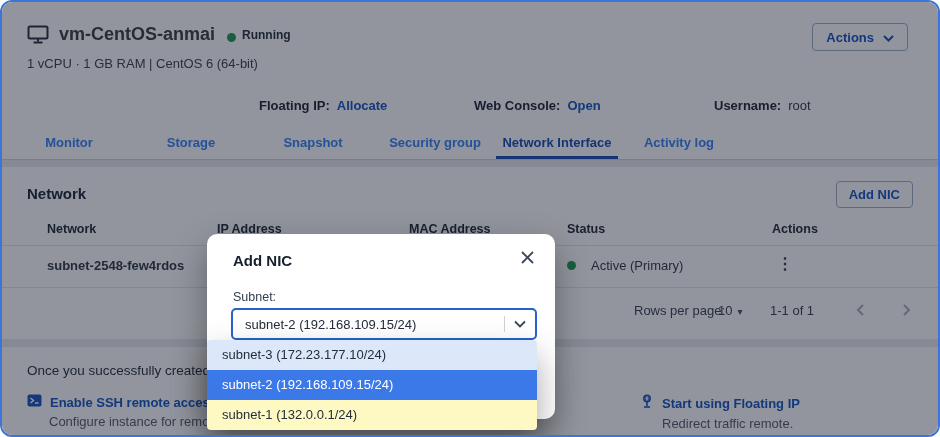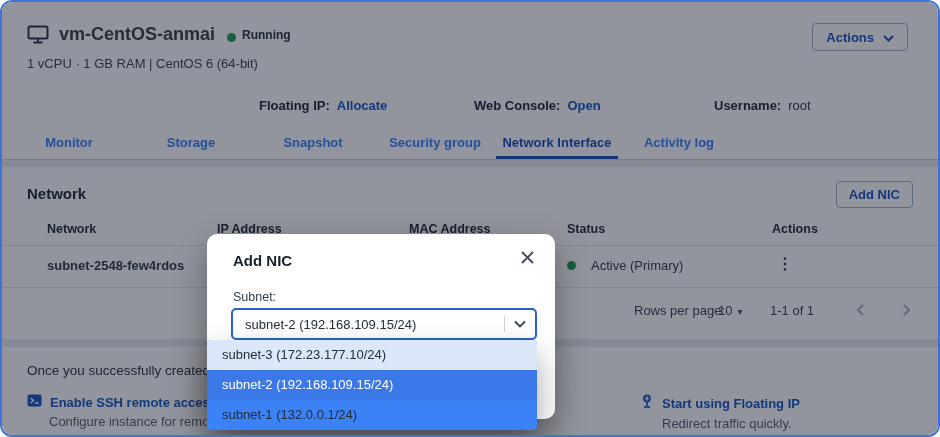--- a/index.html
+++ b/index.html
@@ -64,21 +64,21 @@
   .modal{position:absolute;left:205px;top:232px;width:348px;height:185px;background:#fff;
     border-radius:10px;box-shadow:0 14px 34px rgba(0,0,0,.35);z-index:10;}
   .modal-title{position:absolute;left:26px;top:18px;font-size:15px;font-weight:700;color:#17202e;}
   .modal-close{position:absolute;right:20px;top:16px;cursor:pointer;display:inline-flex;}
   .field-label{position:absolute;left:26px;top:56px;font-size:12.5px;color:#333e4e;}
   .select{position:absolute;left:24px;top:74px;width:302px;height:28px;border:2px solid #2563c8;
     border-radius:5px;background:#fff;display:flex;align-items:center;cursor:pointer;}
   .select-value{flex:1;padding-left:12px;font-size:13px;color:#232d3b;white-space:nowrap;}
   .select-sep{width:1px;height:16px;background:#ccd2da;}
   .select-caret{width:30px;display:flex;align-items:center;justify-content:center;}
-  .dropdown{position:absolute;left:205px;top:338px;width:330px;background:#3b82f6;border-radius:4px;
+  .dropdown{position:absolute;left:205px;top:338px;width:330px;background:#fef9c3;border-radius:4px;
     box-shadow:0 16px 34px rgba(0,0,0,.35);z-index:11;overflow:hidden;}
   .option{height:30px;line-height:30px;padding-left:15px;font-size:13px;color:#232d3b;cursor:pointer;}
   .option.hover{background:#dce8fa;}
   .option.selected{background:#3b78e8;color:#ffffff;}
 </style>
 </head>
 <body>
 
 <div class="page">
 
@@ -196,21 +196,21 @@
         <span>
           <svg width="14" height="15" viewBox="0 0 14 15">
               <circle cx="7" cy="4.5" r="3.2" fill="none" stroke="#1a56c4" stroke-width="1.6"></circle>
               <ellipse cx="7" cy="4.5" rx="1.4" ry="3.2" fill="none" stroke="#1a56c4" stroke-width="1"></ellipse>
               <line x1="7" y1="7.7" x2="7" y2="12" stroke="#1a56c4" stroke-width="1.6"></line>
               <line x1="4" y1="13" x2="10" y2="13" stroke="#1a56c4" stroke-width="1.6"></line>
             </svg>
         </span>
         <a class="link">Start using Floating IP</a>
       </div>
-      <div class="tip-desc">Redirect traffic quickly.</div>
+      <div class="tip-desc">Redirect traffic remote.</div>
     </div>
   </div>
 
   <div class="overlay"></div>
 
   <div class="modal">
     <div class="modal-title">Add NIC</div>
     <span class="modal-close">
       <svg width="15" height="15" viewBox="0 0 15 15">
           <line x1="2" y1="2" x2="13" y2="13" stroke="#3a4656" stroke-width="1.8"></line>

